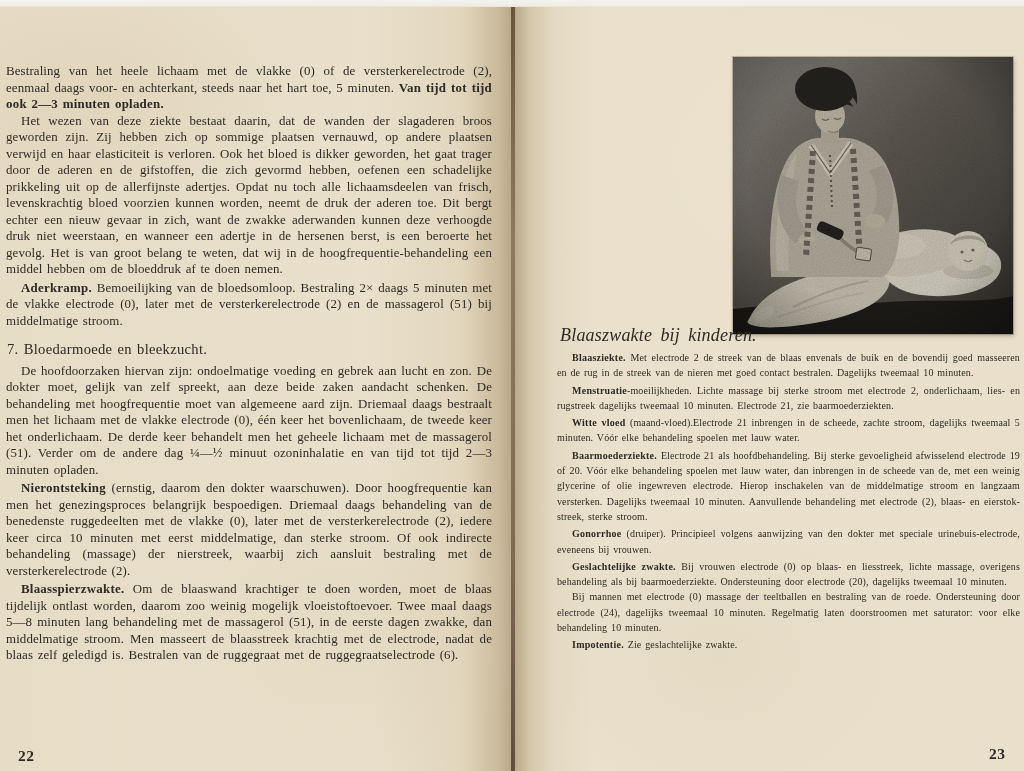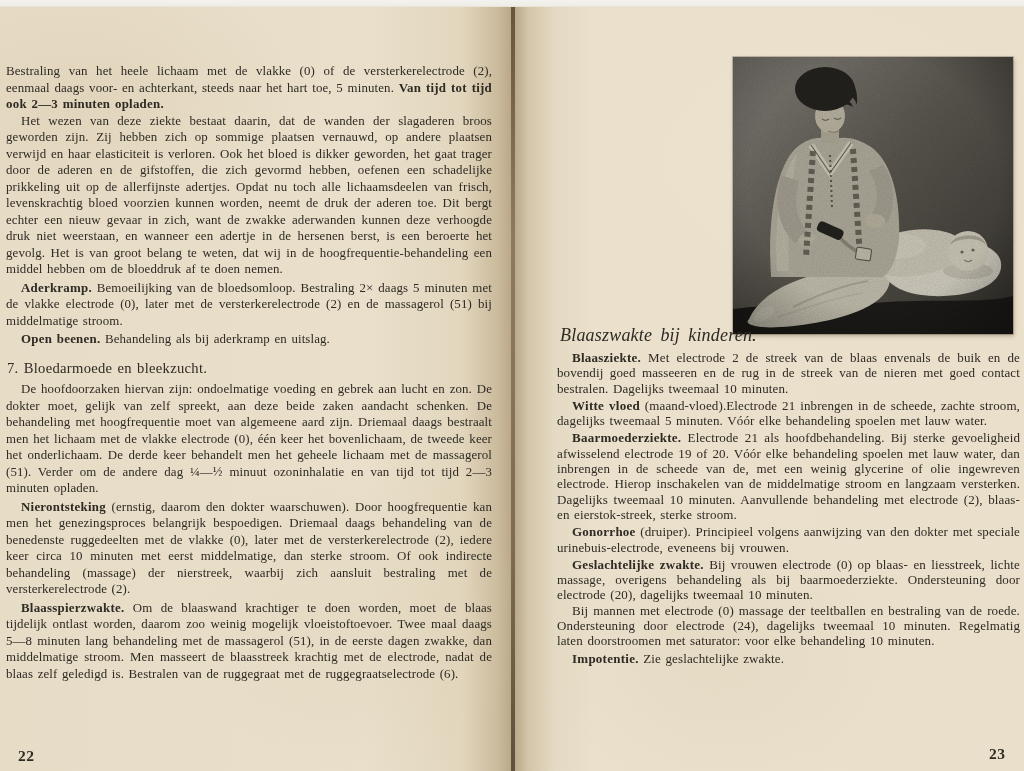--- a/index.html
+++ b/index.html
@@ -41,21 +41,21 @@
   .gutter {
     position: absolute; top: 7px; left: 511px; width: 4px; height: 764px;
     background: linear-gradient(180deg, rgba(78,58,36,0.75), rgba(90,70,45,0.45) 30%, rgba(80,60,38,0.55) 70%, rgba(60,44,26,0.7));
     filter: blur(0.6px);
   }
 
   .text-col { position: absolute; text-align: justify; letter-spacing: 0.12px; word-spacing: 1.2px; }
   .text-left  { left: 6px;  top: 56px;  width: 486px; height: 700px; overflow: hidden;
                 font-size: 12.9px; line-height: 16.5px; }
   .text-right { left: 44px; top: 341px; width: 463px; height: 412px; overflow: hidden;
-                font-size: 13px; line-height: 15.3px; }
+                font-size: 10px; line-height: 15.3px; }
 
   .para { margin: 0; text-indent: 15px; }
   .noindent { text-indent: 0; }
   .entry { margin-top: 2px; }
   .heading {
     font-size: 14.6px; font-weight: normal; letter-spacing: 0.3px;
     margin: 12px 0 5px 1px; text-indent: 0;
   }
   b.term { font-weight: bold; letter-spacing: 0.25px; }
 
@@ -84,21 +84,20 @@
   <div class="scratch"></div>
 
   <div class="page page-left">
     <div class="text-col text-left">
       <p class="para noindent"><span>Bestraling van het heele lichaam met de vlakke (0) of de versterkerelectrode (2), eenmaal daags voor- en achterkant, steeds naar het hart toe, 5 minuten. </span><b class="term">Van tijd tot tijd ook 2—3 minuten opladen.</b></p>
 
       <p class="para">Het wezen van deze ziekte bestaat daarin, dat de wanden der slagaderen broos geworden zijn. Zij hebben zich op sommige plaatsen vernauwd, op andere plaatsen verwijd en haar elasticiteit is verloren. Ook het bloed is dikker geworden, het gaat trager door de aderen en de gifstoffen, die zich gevormd hebben, oefenen een schadelijke prikkeling uit op de allerfijnste adertjes. Opdat nu toch alle lichaamsdeelen van frisch, levenskrachtig bloed voorzien kunnen worden, neemt de druk der aderen toe. Dit bergt echter een nieuw gevaar in zich, want de zwakke aderwanden kunnen deze verhoogde druk niet weerstaan, en wanneer een adertje in de hersenen berst, is een beroerte het gevolg. Het is van groot belang te weten, dat wij in de hoogfrequentie-behandeling een middel hebben om de bloeddruk af te doen nemen.</p>
 
       <p class="para entry"><b class="term">Aderkramp.</b><span> Bemoeilijking van de bloedsomloop. Bestraling 2× daags 5 minuten met de vlakke electrode (0), later met de versterkerelectrode (2) en de massagerol (51) bij middelmatige stroom.</span></p>
 
-      <p class="para entry"><b class="term">Open beenen.</b><span> Behandeling als bij aderkramp en uitslag.</span></p>
 
       <h3 class="heading">7. Bloedarmoede en bleekzucht.</h3>
       <p class="para">De hoofdoorzaken hiervan zijn: ondoelmatige voeding en gebrek aan lucht en zon. De dokter moet, gelijk van zelf spreekt, aan deze beide zaken aandacht schenken. De behandeling met hoogfrequentie moet van algemeene aard zijn. Driemaal daags bestraalt men het lichaam met de vlakke electrode (0), één keer het bovenlichaam, de tweede keer het onderlichaam. De derde keer behandelt men het geheele lichaam met de massagerol (51). Verder om de andere dag ¼—½ minuut ozoninhalatie en van tijd tot tijd 2—3 minuten opladen.</p>
 
 
       <p class="para entry"><b class="term">Nierontsteking</b><span> (ernstig, daarom den dokter waarschuwen). Door hoogfrequentie kan men het genezingsproces belangrijk bespoedigen. Driemaal daags behandeling van de benedenste ruggedeelten met de vlakke (0), later met de versterkerelectrode (2), iedere keer circa 10 minuten met eerst middelmatige, dan sterke stroom. Of ook indirecte behandeling (massage) der nierstreek, waarbij zich aansluit bestraling met de versterkerelectrode (2).</span></p>
 
       <p class="para entry"><b class="term">Blaasspierzwakte.</b><span> Om de blaaswand krachtiger te doen worden, moet de blaas tijdelijk ontlast worden, daarom zoo weinig mogelijk vloeistoftoevoer. Twee maal daags 5—8 minuten lang behandeling met de massagerol (51), in de eerste dagen zwakke, dan middelmatige stroom. Men masseert de blaasstreek krachtig met de electrode, nadat de blaas zelf geledigd is. Bestralen van de ruggegraat met de ruggegraatselectrode (6).</span></p>
     </div>
     <div class="page-num num-left">22</div>
@@ -182,20 +181,21 @@
         <rect x="0" y="0" width="280" height="277" fill="#8d8a82" filter="url(#grain)" opacity="0.16"></rect>
         <rect x="0" y="0" width="280" height="277" fill="url(#vig)"></rect>
       </svg>
     </figure>
 
     <div class="caption">Blaaszwakte bij kinderen.</div>
 
     <div class="text-col text-right">
       <p class="para entry"><b class="term">Blaasziekte.</b><span> Met electrode 2 de streek van de blaas envenals de buik en de bovendij goed masseeren en de rug in de streek van de nieren met goed contact bestralen. Dagelijks tweemaal 10 minuten.</span></p>
 
+      <p class="para entry"><b class="term">Menstruatie</b><span>-moeilijkheden. Lichte massage bij sterke stroom met electrode 2, onderlichaam, lies- en rugstreek dagelijks tweemaal 10 minuten. Electrode 21, zie baarmoederziekten.</span></p>
 
       <p class="para entry"><b class="term">Witte vloed</b><span> (maand-vloed).Electrode 21 inbrengen in de scheede, zachte stroom, dagelijks tweemaal 5 minuten. Vóór elke behandeling spoelen met lauw water.</span></p>
 
       <p class="para entry"><b class="term">Baarmoederziekte.</b><span> Electrode 21 als hoofdbehandeling. Bij sterke gevoeligheid afwisselend electrode 19 of 20. Vóór elke behandeling spoelen met lauw water, dan inbrengen in de scheede van de, met een weinig glycerine of olie ingewreven electrode. Hierop inschakelen van de middelmatige stroom en langzaam versterken. Dagelijks tweemaal 10 minuten. Aanvullende behandeling met electrode (2), blaas- en eierstok-streek, sterke stroom.</span></p>
 
       <p class="para entry"><b class="term">Gonorrhoe</b><span> (druiper). Principieel volgens aanwijzing van den dokter met speciale urinebuis-electrode, eveneens bij vrouwen.</span></p>
 
       <p class="para entry"><b class="term">Geslachtelijke zwakte.</b><span> Bij vrouwen electrode (0) op blaas- en liesstreek, lichte massage, overigens behandeling als bij baarmoederziekte. Ondersteuning door electrode (20), dagelijks tweemaal 10 minuten.</span></p>
 
       <p class="para">Bij mannen met electrode (0) massage der teeltballen en bestraling van de roede. Ondersteuning door electrode (24), dagelijks tweemaal 10 minuten. Regelmatig laten doorstroomen met saturator: voor elke behandeling 10 minuten.</p>

